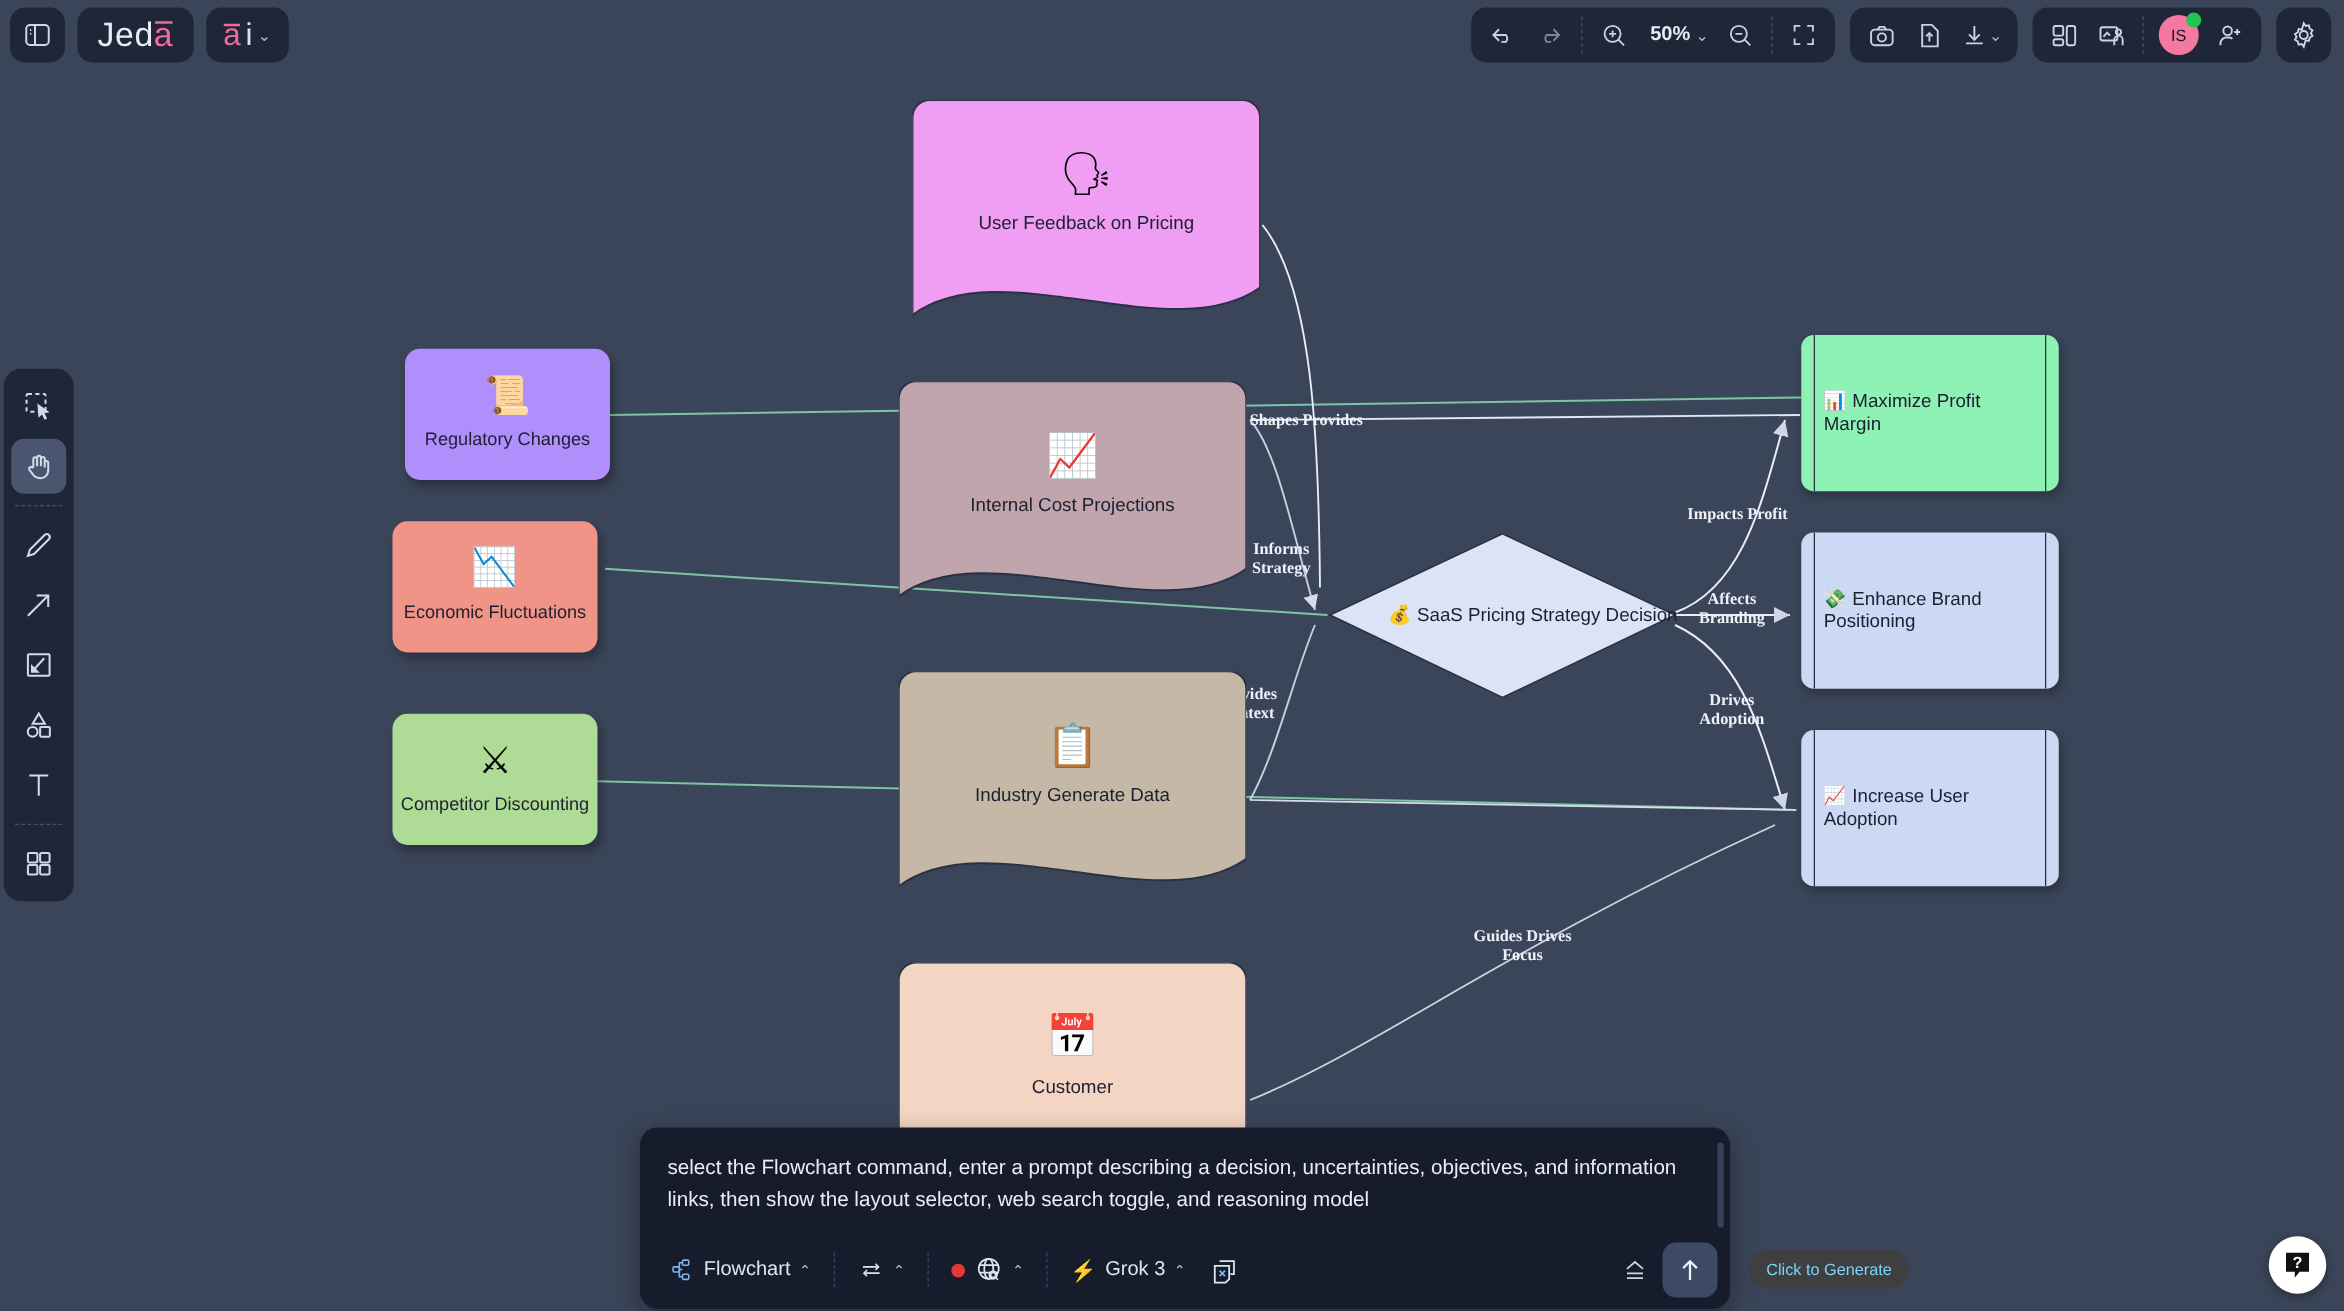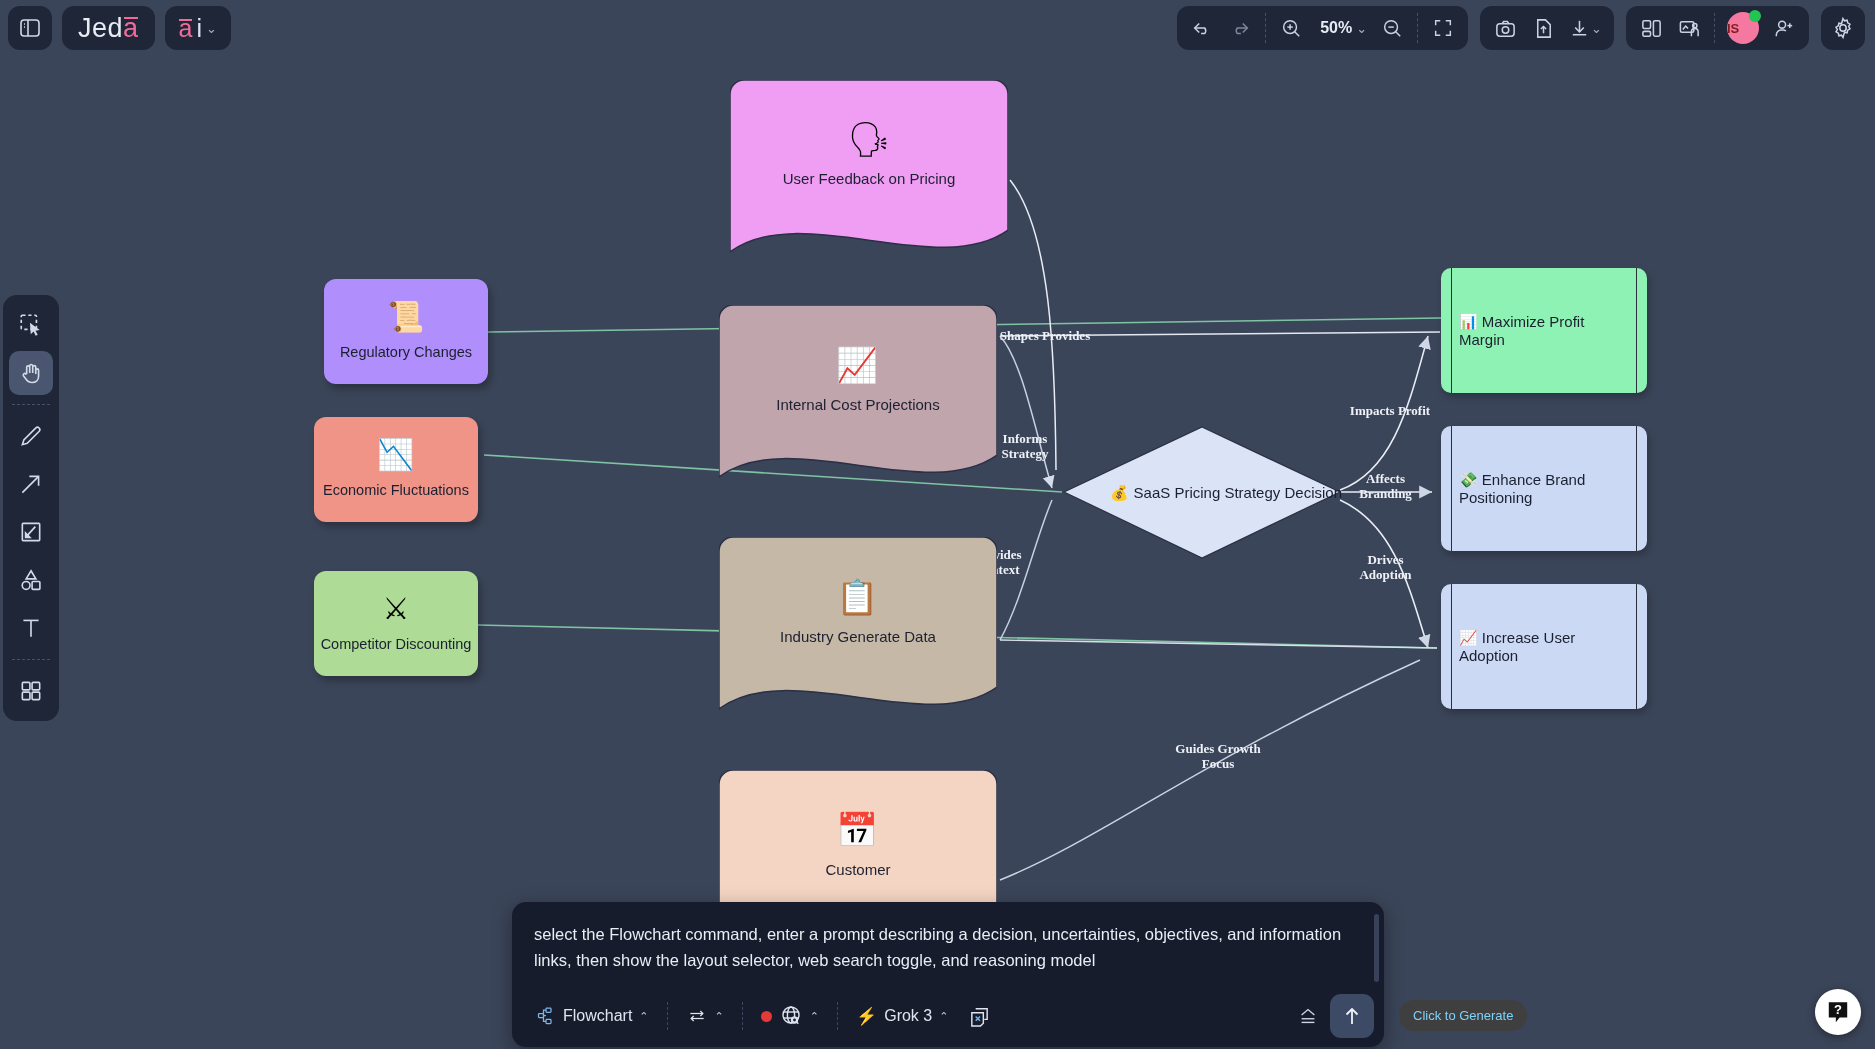--- a/index.html
+++ b/index.html
@@ -50,22 +50,22 @@
   .gbtn {
     height: 38px; min-width: 38px; border-radius: 9px;
     display: flex; align-items: center; justify-content: center;
     color: #c9d2e2; cursor: pointer; padding: 0 6px;
   }
   .gbtn.dim { color: #7d879b; }
   .divider { width: 0; border-left: 1px dashed #465068; height: 30px; margin: 0 6px; }
   .zoomlabel { font-size: 16px; font-weight: bold; color: #e6ebf4; padding: 0 4px; }
   .avatar {
     width: 32px; height: 32px; border-radius: 50%;
-    background: #f4789f; color: #7f1d1d; font-size: 13px; font-weight: bold;
-    display: flex; align-items: center; position: relative;
+    background: #f4789f; color: #0f172a; font-size: 13px; font-weight: normal;
+    display: flex; align-items: center; justify-content: center; position: relative;
   }
   .avatar .dot {
     position: absolute; right: -2px; top: -2px; width: 12px; height: 12px;
     border-radius: 50%; background: #23c552;
   }
 
   
   .lefttool {
     position: absolute; left: 3px; top: 295px; width: 56px;
     background: #1e2638; border-radius: 14px; padding: 8px 0;
@@ -205,21 +205,21 @@
       <path d="M1340,492 L1432,492" stroke="#e9edf6" stroke-width="1.6" fill="none" marker-end="url(#ahg)"></path>
       <path d="M1340,500 C1395,525 1410,590 1428,648" stroke="#e9edf6" stroke-width="1.6" fill="none" marker-end="url(#ahg)"></path>
     </svg>
 
     <div class="edgelabel" style="left:990px; top:329px; width:110px;">Shapes Provides</div>
     <div class="edgelabel" style="left:985px; top:432px; width:80px;">Informs Strategy</div>
     <div class="edgelabel" style="left:955px; top:548px; width:85px;">Provides Context</div>
     <div class="edgelabel" style="left:1345px; top:404px; width:90px;">Impacts Profit</div>
     <div class="edgelabel" style="left:1348px; top:472px; width:75px;">Affects Branding</div>
     <div class="edgelabel" style="left:1348px; top:553px; width:75px;">Drives Adoption</div>
-    <div class="edgelabel" style="left:1163px; top:742px; width:110px;">Guides Growth Focus</div>
+    <div class="edgelabel" style="left:1163px; top:742px; width:110px;">Guides Drives Focus</div>
 
     <div class="docnode" style="left:730px; top:80px; width:278px; height:185px;">
       <svg class="body" viewBox="0 0 278 185" preserveAspectRatio="none">
         <path d="M14,0 H264 A14,14 0 0 1 278,14 V150 C208,200 70,120 0,172 V14 A14,14 0 0 1 14,0 Z" fill="#ef9ef3" stroke="#2b3045" stroke-width="1.5"></path>
       </svg>
       <div class="content" style="height:150px;">
         <span class="emoji">🗣</span>
         <span class="lbl">User Feedback on Pricing</span>
       </div>
     </div>

